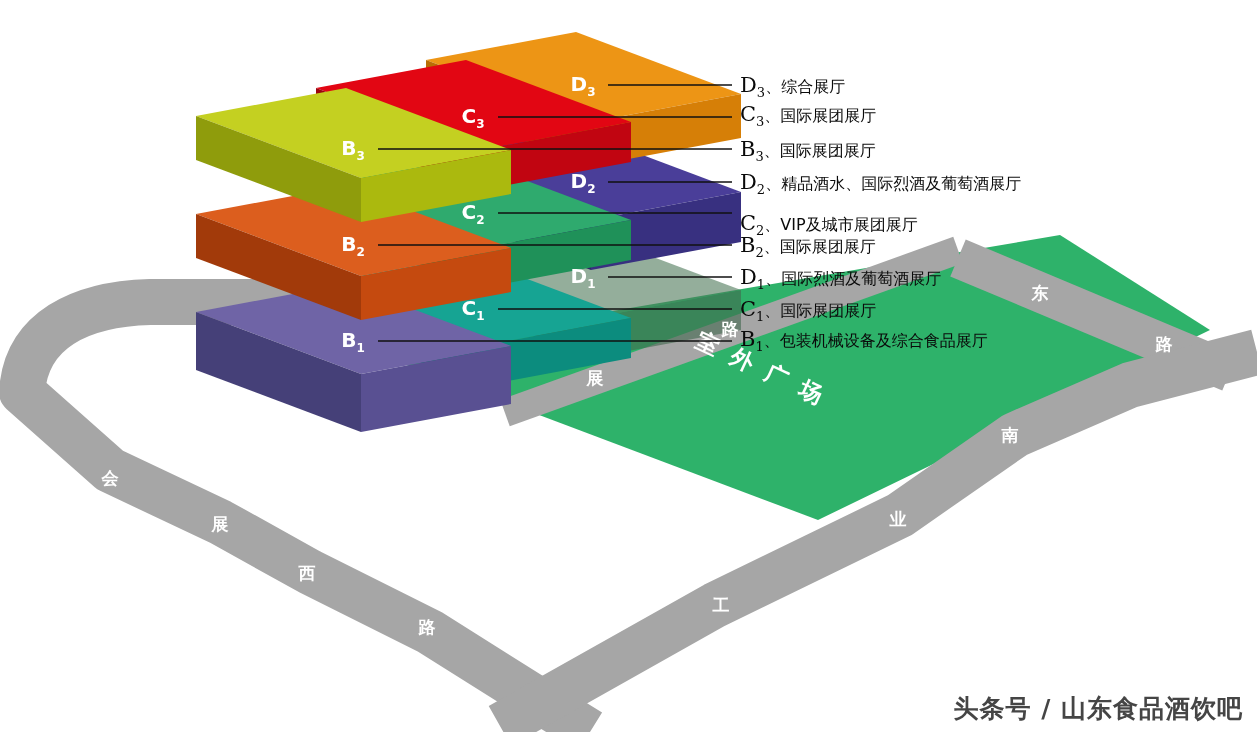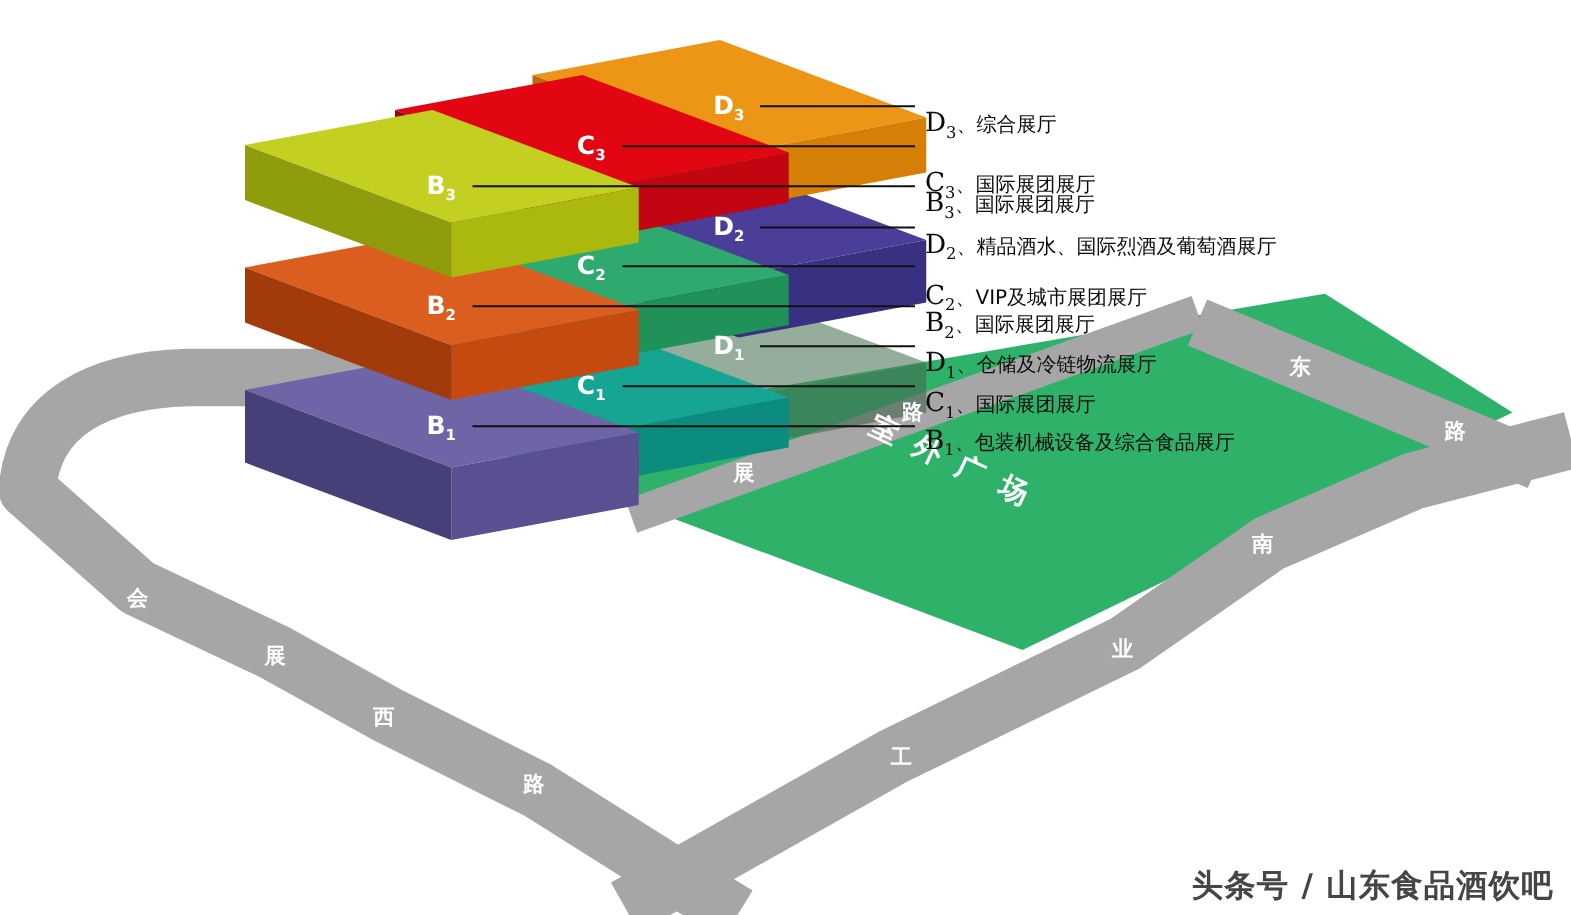--- a/index.html
+++ b/index.html
@@ -5,21 +5,21 @@
   html,body{margin:0;padding:0;background:#ffffff;}
   .stage{position:relative;width:1257px;height:732px;background:#ffffff;overflow:hidden;
          font-family:"DejaVu Sans",sans-serif;}
   .map-svg{position:absolute;left:0;top:0;}
   .block-label{font-family:"DejaVu Sans",sans-serif;font-size:20px;font-weight:700;fill:#ffffff;text-anchor:middle;}
   .block-sub{font-size:12px;font-weight:700;}
   .road-char{font-family:"DejaVu Sans",sans-serif;font-size:17px;font-weight:700;fill:#ffffff;text-anchor:middle;}
   .plaza-label{font-family:"DejaVu Sans",sans-serif;font-size:23px;font-weight:700;fill:#ffffff;letter-spacing:15px;}
   .leader{stroke:#101010;stroke-width:1.5;}
   .legend{position:absolute;left:740px;top:0;width:510px;}
-  .legend-item{position:absolute;left:0;white-space:nowrap;height:24px;line-height:24px;color:#0a0a0a;margin-top:13px;}
+  .legend-item{position:absolute;left:0;white-space:nowrap;height:24px;line-height:24px;color:#0a0a0a;}
   .legend-code{font-family:"DejaVu Serif",serif;font-size:21px;}
   .legend-code sub{font-size:13px;}
   .legend-sep,.legend-desc{font-size:16px;font-weight:500;}
   .watermark{position:absolute;right:14px;top:692px;font-size:25px;font-weight:700;color:#454545;letter-spacing:1px;}
 </style>
 </head>
 <body>
 
 <div class="stage">
 
@@ -110,25 +110,25 @@
   <line class="leader" x1="608" y1="182" x2="732" y2="182"></line>
   <line class="leader" x1="498" y1="213" x2="732" y2="213"></line>
   <line class="leader" x1="378" y1="245" x2="732" y2="245"></line>
   <line class="leader" x1="608" y1="277" x2="732" y2="277"></line>
   <line class="leader" x1="498" y1="309" x2="732" y2="309"></line>
   <line class="leader" x1="378" y1="341" x2="732" y2="341"></line>
 </svg>
 
 <div class="legend">
   <div class="legend-item" style="top:73px"><span class="legend-code"><span>D</span><sub>3</sub></span><span class="legend-sep">、</span><span class="legend-desc">综合展厅</span></div>
-  <div class="legend-item" style="top:121px"><span class="legend-code"><span>C</span><sub>3</sub></span><span class="legend-sep">、</span><span class="legend-desc">国际展团展厅</span></div>
+  <div class="legend-item" style="top:102px"><span class="legend-code"><span>C</span><sub>3</sub></span><span class="legend-sep">、</span><span class="legend-desc">国际展团展厅</span></div>
   <div class="legend-item" style="top:137px"><span class="legend-code"><span>B</span><sub>3</sub></span><span class="legend-sep">、</span><span class="legend-desc">国际展团展厅</span></div>
   <div class="legend-item" style="top:170px"><span class="legend-code"><span>D</span><sub>2</sub></span><span class="legend-sep">、</span><span class="legend-desc">精品酒水、国际烈酒及葡萄酒展厅</span></div>
   <div class="legend-item" style="top:211px"><span class="legend-code"><span>C</span><sub>2</sub></span><span class="legend-sep">、</span><span class="legend-desc">VIP及城市展团展厅</span></div>
   <div class="legend-item" style="top:233px"><span class="legend-code"><span>B</span><sub>2</sub></span><span class="legend-sep">、</span><span class="legend-desc">国际展团展厅</span></div>
-  <div class="legend-item" style="top:265px"><span class="legend-code"><span>D</span><sub>1</sub></span><span class="legend-sep">、</span><span class="legend-desc">仓储及冷链物流展厅</span></div>
+  <div class="legend-item" style="top:265px"><span class="legend-code"><span>D</span><sub>1</sub></span><span class="legend-sep">、</span><span class="legend-desc">国际烈酒及葡萄酒展厅</span></div>
   <div class="legend-item" style="top:297px"><span class="legend-code"><span>C</span><sub>1</sub></span><span class="legend-sep">、</span><span class="legend-desc">国际展团展厅</span></div>
   <div class="legend-item" style="top:327px"><span class="legend-code"><span>B</span><sub>1</sub></span><span class="legend-sep">、</span><span class="legend-desc">包装机械设备及综合食品展厅</span></div>
 </div>
 
 <div class="watermark">头条号 / 山东食品酒饮吧</div>
 
 </div>
 
 </body></html>

